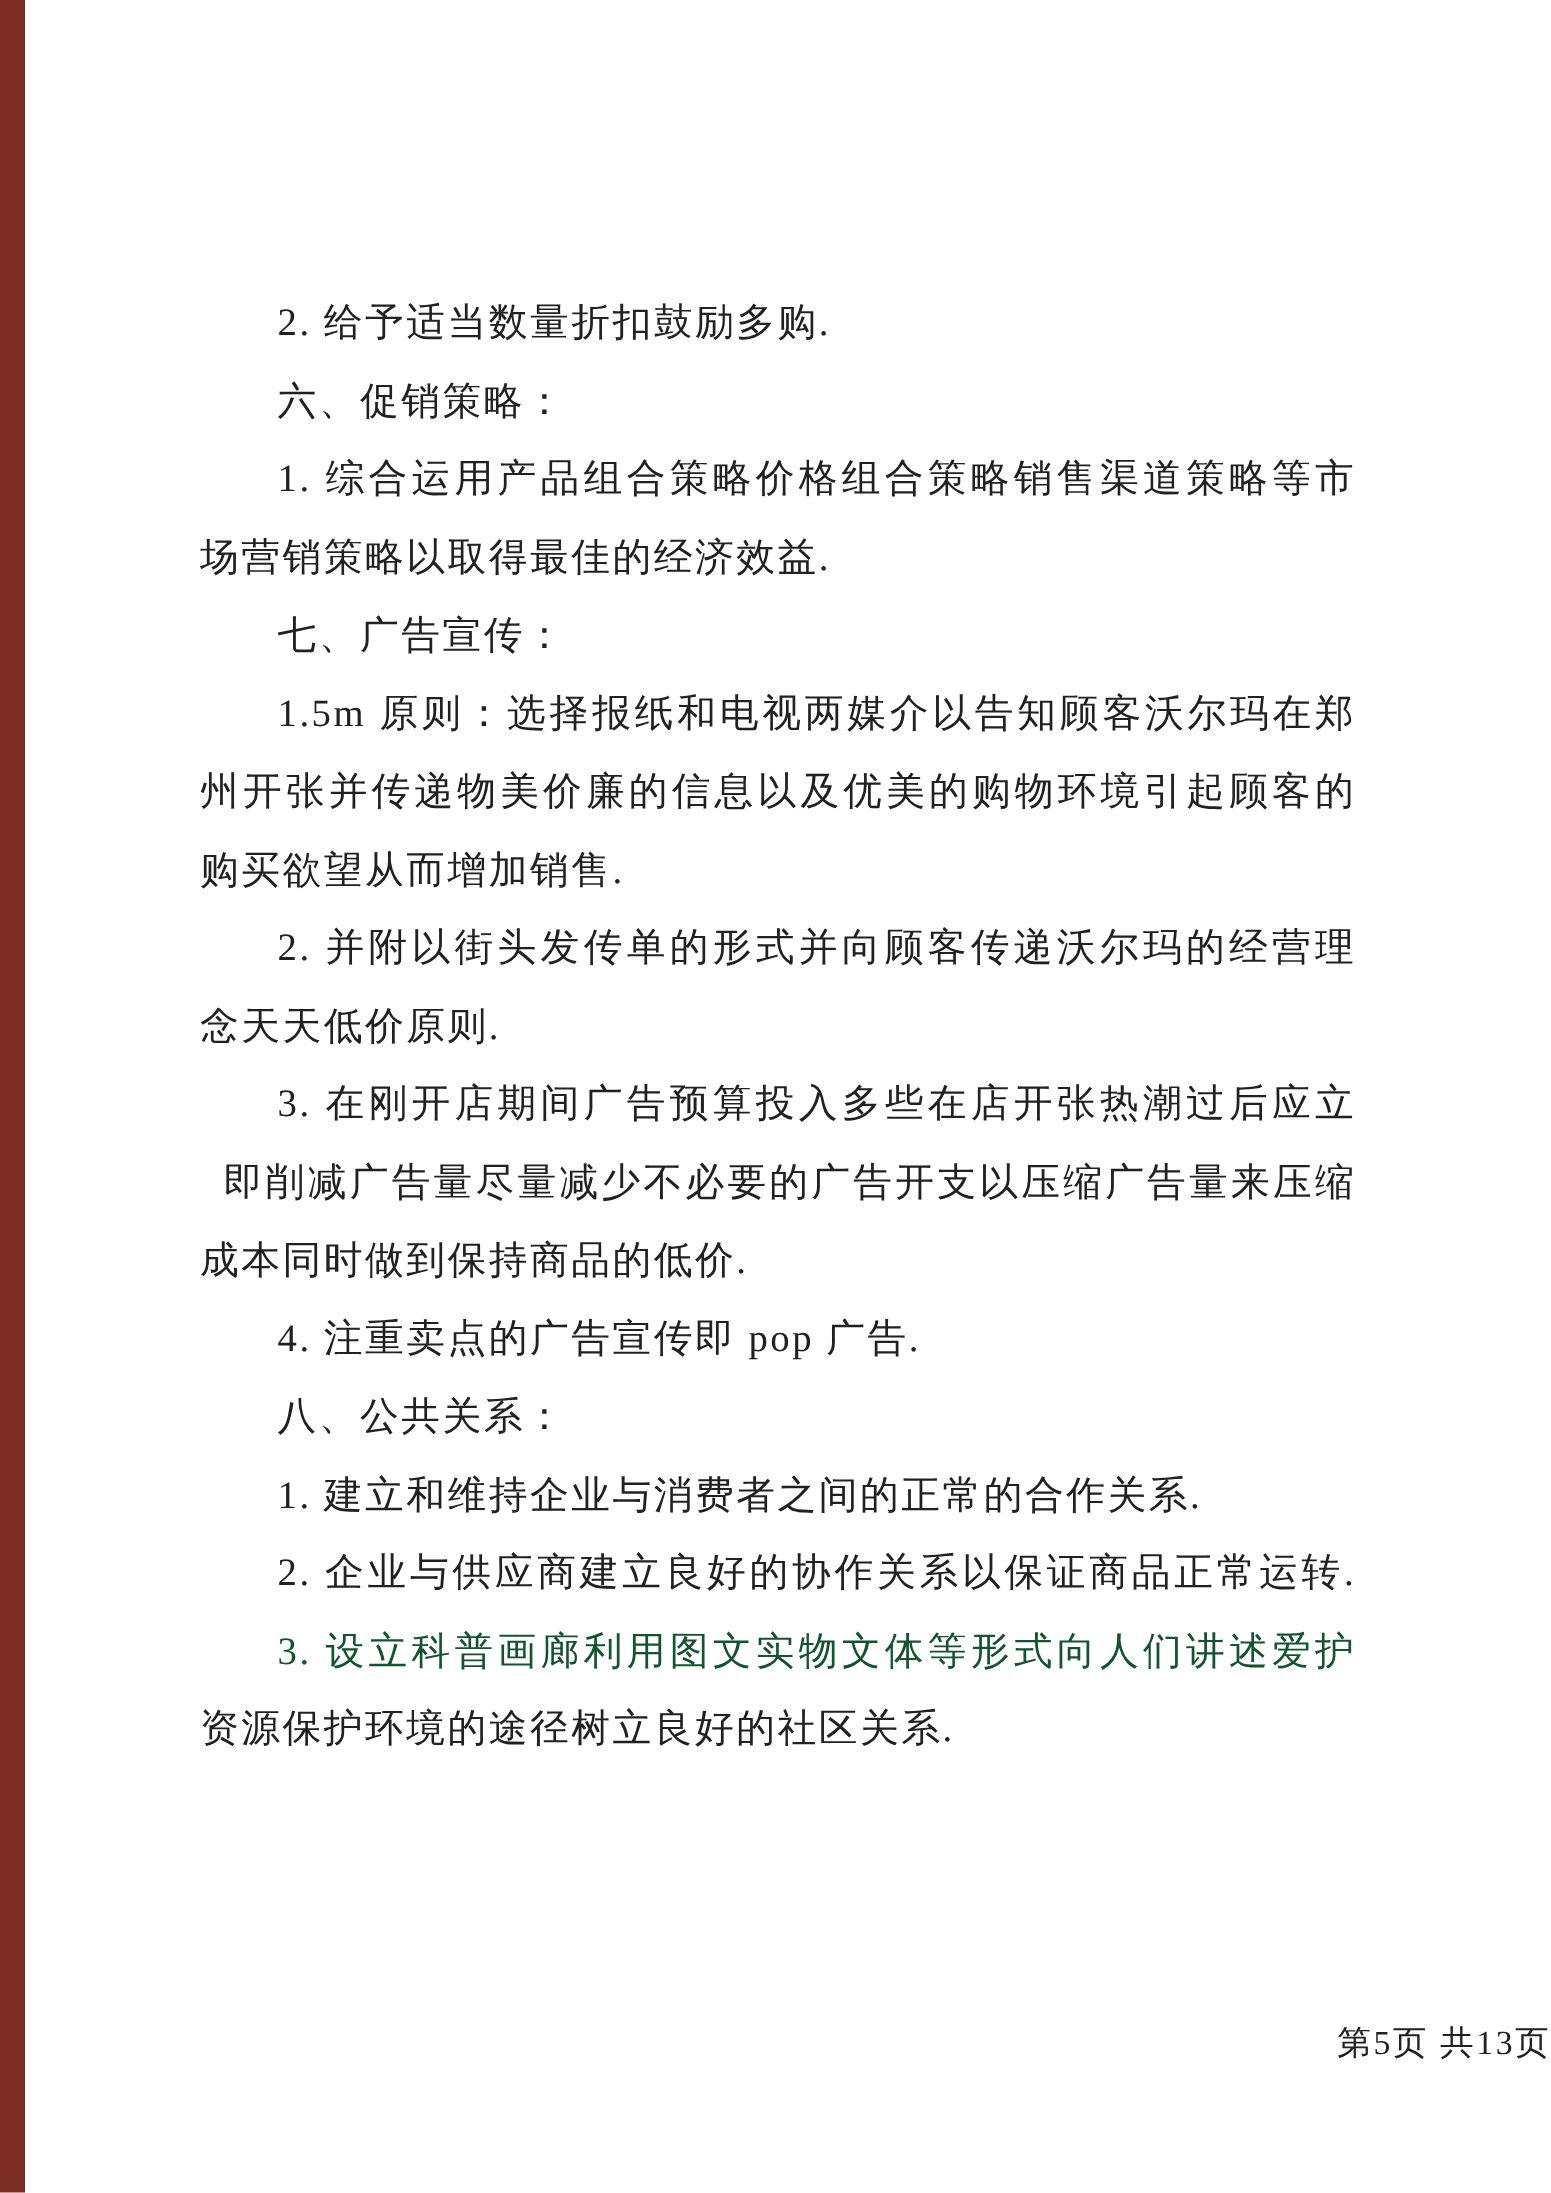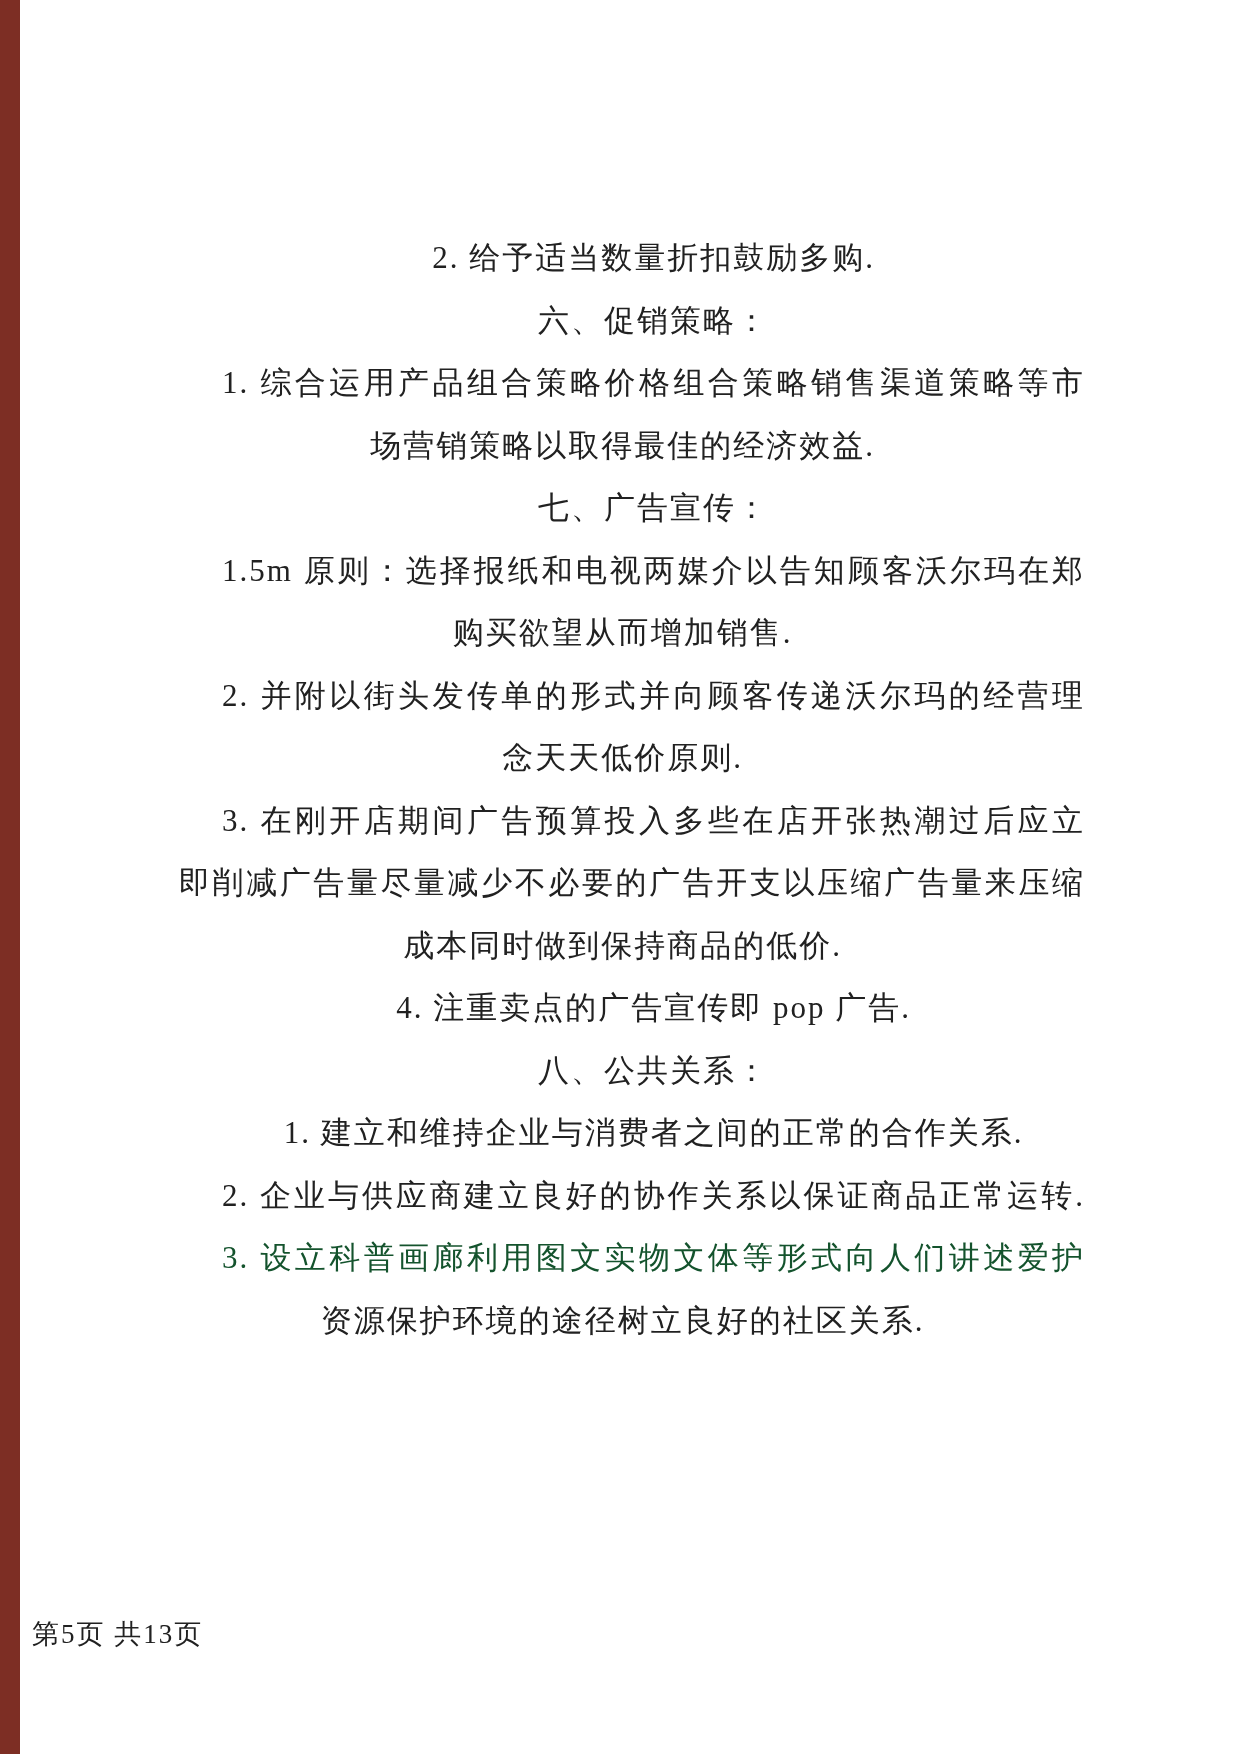--- a/index.html
+++ b/index.html
@@ -35,57 +35,57 @@
     width: 925px;
   }
   .line {
     font-size: 31px;
     line-height: 62.5px;
     height: 62.5px;
     letter-spacing: 2px;
     color: #212121;
     white-space: normal;
     overflow: visible;
-    text-align: center;
   }
   .indent {
     text-indent: 62px;
   }
   .just {
     text-align: justify;
     text-align-last: justify;
   }
   .footer {
     position: absolute;
     top: 1612px;
     left: 0;
     width: 100%;
     box-sizing: border-box;
     padding-left: 32px;
-    text-align: left;
+    text-align: right;
     font-size: 27px;
     line-height: 44px;
     letter-spacing: 2px;
     color: #212121;
   }
 </style>
 </head>
 <body>
 
 <div class="page" style="background: rgb(255, 255, 255);">
 
   <div class="edge-strip" style="background: rgb(125, 46, 36);"></div>
 
   <div class="content">
     <div class="line indent" style="color: rgb(33, 33, 33);">2. 给予适当数量折扣鼓励多购.</div>
     <div class="line indent" style="color: rgb(33, 33, 33);">六、促销策略：</div>
     <div class="line indent just" style="color: rgb(33, 33, 33);">1. 综合运用产品组合策略价格组合策略销售渠道策略等市</div>
     <div class="line" style="color: rgb(33, 33, 33);">场营销策略以取得最佳的经济效益.</div>
     <div class="line indent" style="color: rgb(33, 33, 33);">七、广告宣传：</div>
     <div class="line indent just" style="color: rgb(33, 33, 33);">1.5m 原则：选择报纸和电视两媒介以告知顾客沃尔玛在郑</div>
+    <div class="line just" style="color: rgb(33, 33, 33);">州开张并传递物美价廉的信息以及优美的购物环境引起顾客的</div>
     <div class="line" style="color: rgb(33, 33, 33);">购买欲望从而增加销售.</div>
     <div class="line indent just" style="color: rgb(33, 33, 33);">2. 并附以街头发传单的形式并向顾客传递沃尔玛的经营理</div>
     <div class="line" style="color: rgb(33, 33, 33);">念天天低价原则.</div>
     <div class="line indent just" style="color: rgb(33, 33, 33);">3. 在刚开店期间广告预算投入多些在店开张热潮过后应立</div>
     <div class="line just" style="color: rgb(33, 33, 33); margin-left: 19px;">即削减广告量尽量减少不必要的广告开支以压缩广告量来压缩</div>
     <div class="line" style="color: rgb(33, 33, 33);">成本同时做到保持商品的低价.</div>
     <div class="line indent" style="color: rgb(33, 33, 33);">4. 注重卖点的广告宣传即 pop 广告.</div>
     <div class="line indent" style="color: rgb(33, 33, 33);">八、公共关系：</div>
     <div class="line indent" style="color: rgb(33, 33, 33);">1. 建立和维持企业与消费者之间的正常的合作关系.</div>
     <div class="line indent just" style="color: rgb(33, 33, 33);">2. 企业与供应商建立良好的协作关系以保证商品正常运转.</div>

